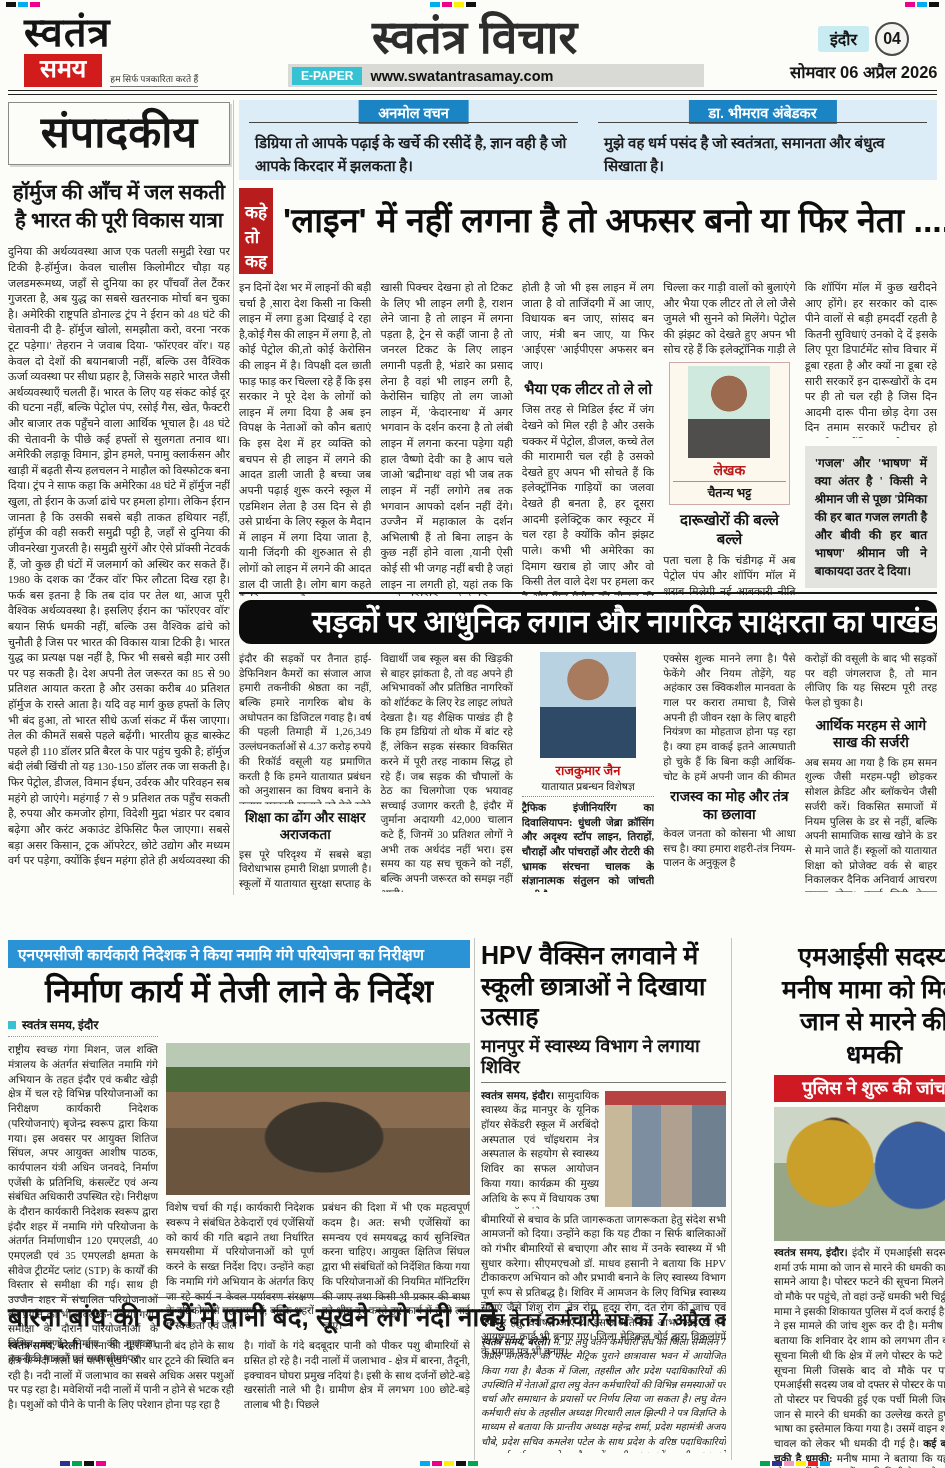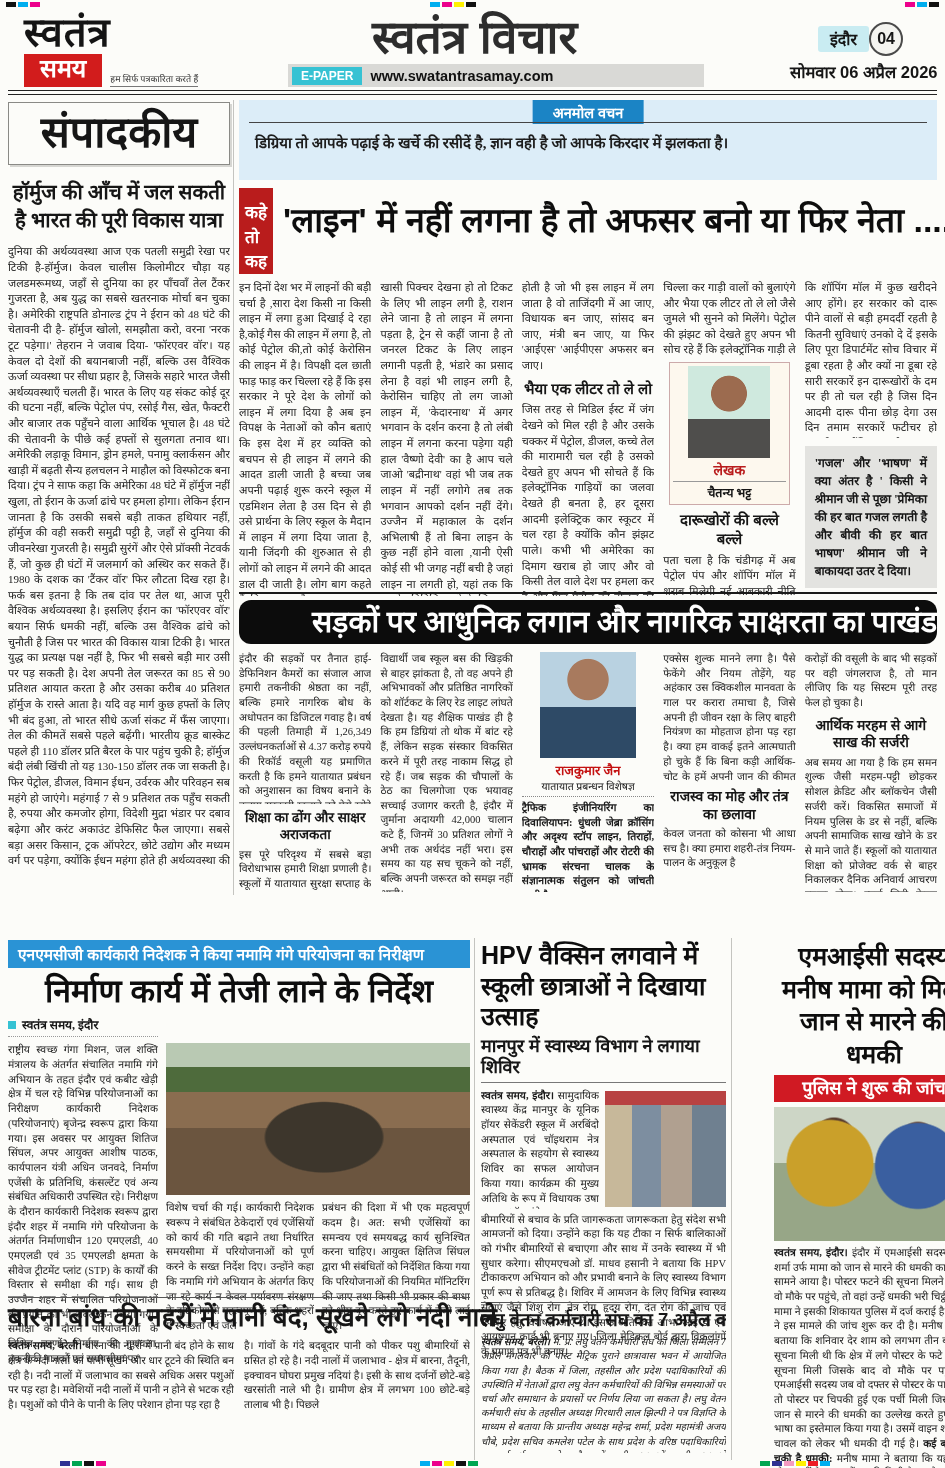--- a/index.html
+++ b/index.html
@@ -131,21 +131,21 @@
     </div>
   </div>
 
   <div class="abs paper-title h" style="left:372px;top:14px;">स्वतंत्र विचार</div>
 
   <div class="abs epaper-bar" style="left:288px;top:64px;width:412px;">
     <span class="epaper-badge h">E-PAPER</span>
     <span class="site h">www.swatantrasamay.com</span>
   </div>
 
-  <div class="abs" style="left:818px;top:22px;display:flex;align-items:center;">
+  <div class="abs" style="left:818px;top:22px;display:flex;align-items:center;gap:6px;">
     <span class="city-chip h">इंदौर</span>
     <span class="pageno h">04</span>
   </div>
   <div class="abs dateline h" style="left:790px;top:60px;">सोमवार 06 अप्रैल 2026</div>
 
   <div class="abs dbl" style="left:8px;top:90px;width:929px;"></div>
 
   <div class="abs" style="left:8px;top:102px;width:222px;">
     <div class="edit-box">
       <span class="edit-label h">संपादकीय</span>
@@ -154,20 +154,25 @@
     <div class="body-txt" style="margin-top:10px;height:622px;">दुनिया की अर्थव्यवस्था आज एक पतली समुद्री रेखा पर टिकी है-हॉर्मुज। केवल चालीस किलोमीटर चौड़ा यह जलडमरूमध्य, जहाँ से दुनिया का हर पाँचवाँ तेल टैंकर गुजरता है, अब युद्ध का सबसे खतरनाक मोर्चा बन चुका है। अमेरिकी राष्ट्रपति डोनाल्ड ट्रंप ने ईरान को 48 घंटे की चेतावनी दी है- हॉर्मुज खोलो, समझौता करो, वरना 'नरक टूट पड़ेगा।' तेहरान ने जवाब दिया- 'फॉरएवर वॉर'। यह केवल दो देशों की बयानबाजी नहीं, बल्कि उस वैश्विक ऊर्जा व्यवस्था पर सीधा प्रहार है, जिसके सहारे भारत जैसी अर्थव्यवस्थाएँ चलती हैं। भारत के लिए यह संकट कोई दूर की घटना नहीं, बल्कि पेट्रोल पंप, रसोई गैस, खेत, फैक्टरी और बाजार तक पहुँचने वाला आर्थिक भूचाल है। 48 घंटे की चेतावनी के पीछे कई हफ्तों से सुलगता तनाव था। अमेरिकी लड़ाकू विमान, ड्रोन हमले, पनामु क्लार्कसन और खाड़ी में बढ़ती सैन्य हलचलन ने माहौल को विस्फोटक बना दिया। ट्रंप ने साफ कहा कि अमेरिका 48 घंटे में हॉर्मुज नहीं खुला, तो ईरान के ऊर्जा ढांचे पर हमला होगा। लेकिन ईरान जानता है कि उसकी सबसे बड़ी ताकत हथियार नहीं, हॉर्मुज की वही सकरी समुद्री पट्टी है, जहाँ से दुनिया की जीवनरेखा गुजरती है। समुद्री सुरंगें और ऐसे प्रॉक्सी नेटवर्क हैं, जो कुछ ही घंटों में जलमार्ग को अस्थिर कर सकते हैं। 1980 के दशक का 'टैंकर वॉर' फिर लौटता दिख रहा है। फर्क बस इतना है कि तब दांव पर तेल था, आज पूरी वैश्विक अर्थव्यवस्था है। इसलिए ईरान का 'फॉरएवर वॉर' बयान सिर्फ धमकी नहीं, बल्कि उस वैश्विक ढांचे को चुनौती है जिस पर भारत की विकास यात्रा टिकी है। भारत युद्ध का प्रत्यक्ष पक्ष नहीं है, फिर भी सबसे बड़ी मार उसी पर पड़ सकती है। देश अपनी तेल जरूरत का 85 से 90 प्रतिशत आयात करता है और उसका करीब 40 प्रतिशत हॉर्मुज के रास्ते आता है। यदि वह मार्ग कुछ हफ्तों के लिए भी बंद हुआ, तो भारत सीधे ऊर्जा संकट में फँस जाएगा। तेल की कीमतें सबसे पहले बढ़ेंगी। भारतीय क्रूड बास्केट पहले ही 110 डॉलर प्रति बैरल के पार पहुंच चुकी है; हॉर्मुज बंदी लंबी खिंची तो यह 130-150 डॉलर तक जा सकती है। फिर पेट्रोल, डीजल, विमान ईधन, उर्वरक और परिवहन सब महंगे हो जाएंगे। महंगाई 7 से 9 प्रतिशत तक पहुँच सकती है, रुपया और कमजोर होगा, विदेशी मुद्रा भंडार पर दबाव बढ़ेगा और करंट अकाउंट डेफिसिट फैल जाएगा। सबसे बड़ा असर किसान, ट्रक ऑपरेटर, छोटे उद्योग और मध्यम वर्ग पर पड़ेगा, क्योंकि ईधन महंगा होते ही अर्थव्यवस्था की रफ्तार धीमी पड़ जाती है। हॉर्मुज का संकट सिर्फ तेल तक सीमित नहीं है। दुनिया की लगभग 20 प्रतिशत पेट्रोलियम और 25 प्रतिशत एलएनजी आपूर्ति इसी रास्ते से गुजरती है। भारत के लिए इसका मतलब है कि रसोई और औद्योगिक गैस, दोनों पर दबाव बढ़ेगा। यदि एलएनजी की आपूर्ति टूटी, तो बिजली संयंत्र और उद्योगों पर असर आएगा। भारत के पास कच्चे तेल (रिजर्वरी तेल सहित) का 60-74 दिन का भंडार उपलब्ध है, जबकि विकसित देशों के पास 180 दिन तक का सुरक्षा कवच है। यही अंतर बताता है कि हमने अपनी ऊर्जा सुरक्षा को अब तक आर्थिक सुधार नहीं, सिर्फ आपूर्ति सुरक्षा का मुद्दा माना। 1973 का तेल संकट चेतावनी है, लेकिन आज भारत उससे कहीं अधिक तैयार भी है।</div>
   </div>
 
   <div class="abs vrule" style="left:233px;top:100px;height:795px;"></div>
 
   <div class="abs quote-zone" style="left:239px;top:100px;width:698px;height:80px;">
     <div class="quote-half">
       <span class="quote-head h">अनमोल वचन</span>
       <span class="quote-rule"></span>
       <div class="quote-text">डिग्रिया तो आपके पढ़ाई के खर्चे की रसीदें है, ज्ञान वही है जो आपके किरदार में झलकता है।</div>
+    </div>
+    <div class="quote-half">
+      <span class="quote-head h">डा. भीमराव अंबेडकर</span>
+      <span class="quote-rule"></span>
+      <div class="quote-text">मुझे वह धर्म पसंद है जो स्वतंत्रता, समानता और बंधुत्व सिखाता है।</div>
     </div>
   </div>
 
   <div class="abs" style="left:239px;top:188px;width:698px;">
     <div style="display:flex;gap:10px;align-items:flex-start;">
       <div class="kicker-box h">
         <div>कहे</div>
         <div>तो कह</div>
         <div>दूं ....</div>
       </div>

